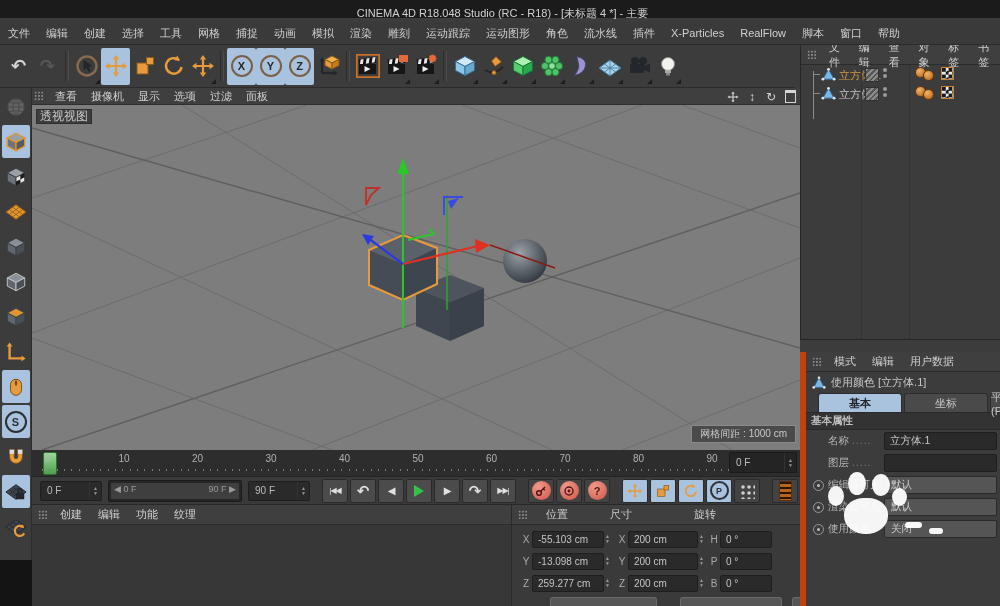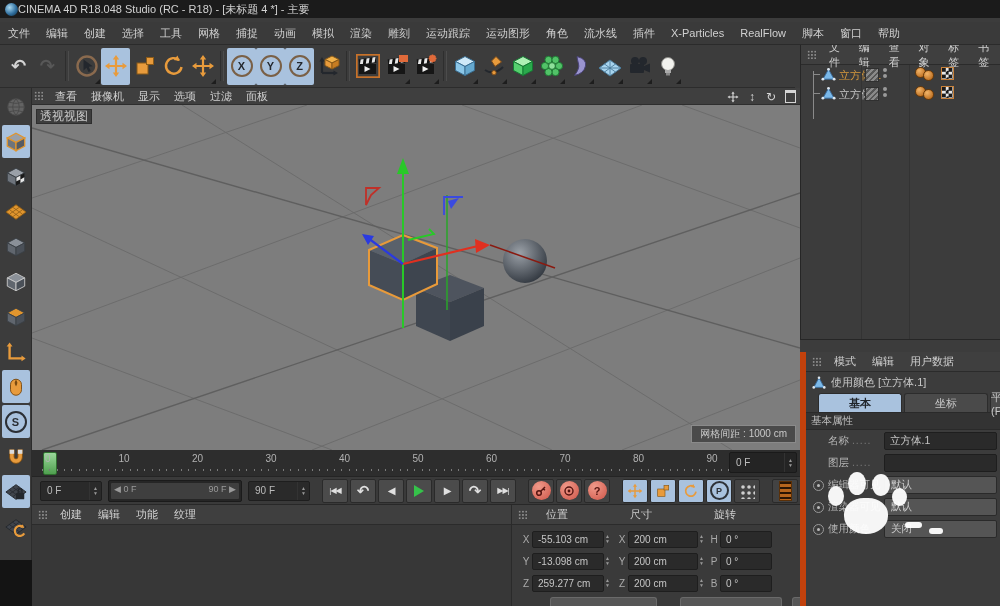--- a/index.html
+++ b/index.html
@@ -1,21 +1,21 @@
 <!DOCTYPE html>
 <html><head>
 <meta charset="utf-8">
 <style>
   html,body{margin:0;padding:0;background:#222;}
   #app{position:relative;width:1000px;height:606px;overflow:hidden;background:#3c3c3c;
        font-family:"Liberation Sans","DejaVu Sans",sans-serif;color:#ccc;font-size:11px;
        -webkit-user-select:none;user-select:none;}
   
   .titlebar{position:absolute;left:0;top:0;width:1000px;height:18px;background:#1b1b1b;
-            display:flex;align-items:center;padding-left:5px;box-sizing:border-box;color:#d2d2d2;}
+            display:flex;align-items:center;gap:6px;padding-left:5px;box-sizing:border-box;color:#d2d2d2;flex-direction:column;}
   .applogo{width:13px;height:13px;border-radius:50%;
            background:radial-gradient(circle at 35% 35%,#a8d8f0,#2f6f9f 55%,#102535);}
   .menubar{position:absolute;left:0;top:22px;width:1000px;height:23px;background:#3a3a3a;
            border-bottom:1px solid #2b2b2b;display:flex;align-items:center;box-sizing:border-box;}
   .mitem{padding:0 8px;color:#d0d0d0;cursor:default;}
   
   .toolbar{position:absolute;left:0;top:45px;width:795px;height:43px;background:#3c3c3c;
            border-bottom:1px solid #2c2c2c;display:flex;align-items:center;padding-left:4px;box-sizing:border-box;}
   .tbtn{width:29px;height:37px;display:flex;align-items:center;justify-content:center;
         border-radius:2px;position:relative;flex:0 0 auto;}
@@ -123,21 +123,21 @@
   .omdiv{position:absolute;top:20px;bottom:0;width:1px;background:#333;}
   
   .attrs{position:absolute;left:800px;top:352px;width:200px;height:266px;background:#3c3c3c;
          border-left:6px solid #c2410c;box-sizing:border-box;overflow:hidden;}
   .atitle{display:flex;align-items:center;gap:5px;height:21px;padding-left:6px;color:#c8c8c8;}
   .tabs{display:flex;height:19px;padding-left:12px;gap:2px;}
   .tab{min-width:84px;display:flex;align-items:center;justify-content:center;background:#4a4a4a;
        border:1px solid #2c2c2c;border-bottom:none;border-radius:3px 3px 0 0;color:#c8c8c8;font-size:11px;box-sizing:border-box;}
   .tab.active{background:#a9c2de;color:#20252b;font-weight:bold;}
   .asection{height:16px;background:#333;border-top:1px solid #2a2a2a;border-bottom:1px solid #2a2a2a;
-            display:flex;align-items:center;padding-left:5px;color:#c0c0c0;font-weight:normal;font-size:10.5px;}
+            display:flex;align-items:center;padding-left:5px;color:#c0c0c0;font-weight:bold;font-size:10.5px;}
   .arow{position:relative;height:22px;display:flex;align-items:center;text-align:center;}
   .alab{position:absolute;left:22px;color:#b5b5b5;font-size:10.5px;white-space:nowrap;}
   .alab .dots{color:#777;letter-spacing:1px;}
   .ainput{position:absolute;left:78px;right:3px;height:16px;background:#2a2a2a;border:1px solid #1e1e1e;border-radius:2px;
           color:#c5c5c5;font-size:10.5px;display:flex;align-items:center;padding-left:5px;}
   .aselect{position:absolute;left:78px;right:3px;height:16px;background:#555;border:1px solid #2a2a2a;border-radius:2px;
            color:#ccc;font-size:10.5px;display:flex;align-items:center;padding-left:6px;}
   .radio{position:absolute;left:7px;width:9px;height:9px;border:1.5px solid #999;border-radius:50%;
          display:flex;align-items:center;justify-content:center;}
   .radio::after{content:"";width:3px;height:3px;border-radius:50%;background:#bbb;}
@@ -714,21 +714,21 @@
         <span class="mitem">编辑</span>
         <span class="mitem">功能</span>
         <span class="mitem">纹理</span>
       </div>
   </div>
 
   <div class="coords" id="coords">
     <div class="panelmenu">
       <span class="grip"></span>
       <span class="ctitle" style="margin-left:14px">位置</span>
-      <span class="ctitle" style="margin-left:62px">尺寸</span>
+      <span class="ctitle" style="margin-left:42px">尺寸</span>
       <span class="ctitle" style="margin-left:62px">旋转</span>
     </div>
     <div class="pbtn" style="left:38px;top:92px;width:105px;"></div>
     <div class="pbtn" style="left:168px;top:92px;width:100px;"></div>
     <div class="pbtn" style="left:280px;top:92px;width:60px;"></div>
   <div class="ccol" style="left:8px">
         <div class="crow">
           <span class="clab">X</span>
       <span class="cinput" style="width:72px">-55.103 cm</span>
       <span class="cstep">

